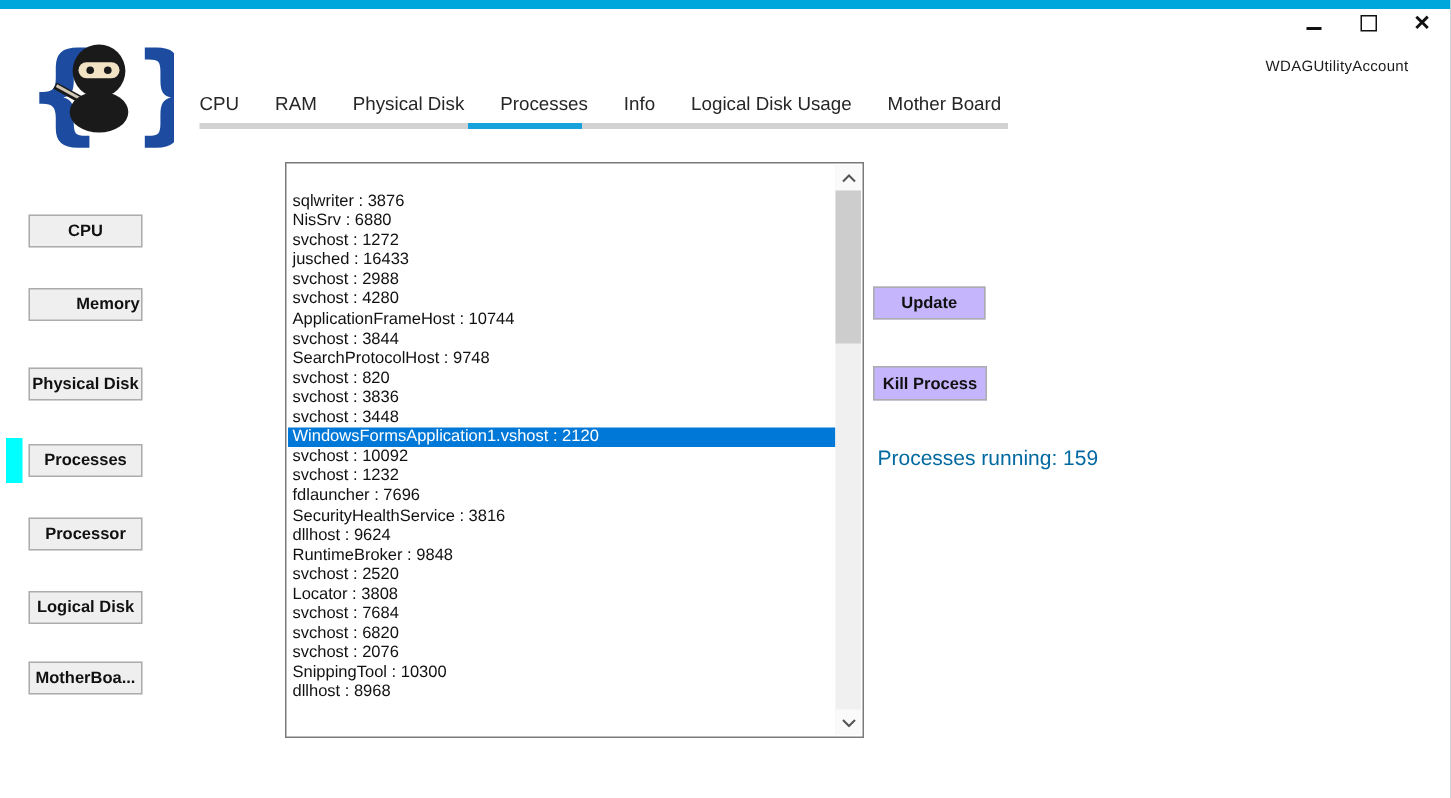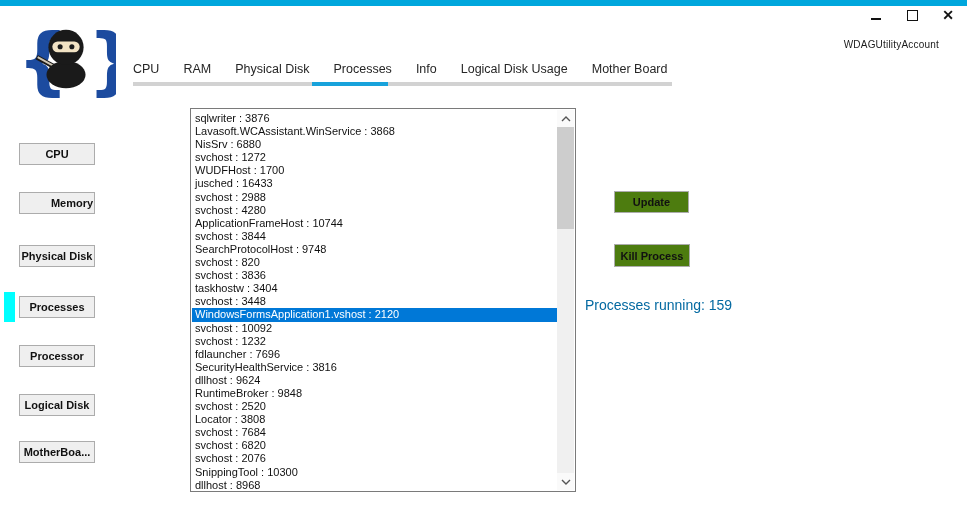--- a/index.html
+++ b/index.html
@@ -30,34 +30,34 @@
 
   
   .side-btn{position:absolute;left:19px;width:76px;height:22px;background:#efefef;border:1px solid #acacac;
             font-weight:bold;font-size:11px;color:#111;display:flex;align-items:center;justify-content:center;
             cursor:pointer;white-space:nowrap;overflow:hidden;box-sizing:border-box;}
   #side-indicator{position:absolute;left:4px;top:292px;width:11px;height:30px;background:#00ffff;}
 
   
   #listbox{position:absolute;left:190px;top:108px;width:386px;height:384px;background:#fff;
            border:1px solid #7a7a7a;box-sizing:border-box;}
-  #list-rows{position:absolute;left:1px;top:1px;right:18px;bottom:1px;overflow:hidden;padding-top:2px;}
+  #list-rows{position:absolute;left:1px;top:1px;right:18px;bottom:1px;overflow:hidden;padding-top:18px;}
   .row{height:13.1px;line-height:13px;font-size:11px;color:#111;padding-left:3px;white-space:nowrap;cursor:default;}
   .row.selected{background:#0078d7;color:#fff;}
 
   
   #scrollbar{position:absolute;top:1px;right:1px;width:17px;bottom:1px;background:#f0f0f0;}
   .sb-btn{position:absolute;left:0;width:17px;height:17px;background:#fafafa;display:flex;align-items:center;
           justify-content:center;cursor:pointer;}
   #sb-up{top:0;} #sb-down{bottom:0;}
   #sb-thumb{position:absolute;left:0;top:17px;width:17px;height:102px;background:#cdcdcd;cursor:pointer;}
 
   
-  .action-btn{position:absolute;background:#4d7c0f;border:1px solid #acacac;font-weight:bold;font-size:11px;
-              color:#111;display:flex;align-items:center;justify-content:center;cursor:pointer;box-sizing:border-box;margin-left:32px;}
+  .action-btn{position:absolute;background:#c4b5fd;border:1px solid #acacac;font-weight:bold;font-size:11px;
+              color:#111;display:flex;align-items:center;justify-content:center;cursor:pointer;box-sizing:border-box;}
   #update-btn{left:582px;top:191px;width:75px;height:22px;}
   #kill-btn{left:582px;top:244px;width:76px;height:23px;}
   #status-label{position:absolute;left:585px;top:297px;font-size:14px;color:#0369a1;}
 </style>
 </head>
 <body>
 
 <div id="window">
 
   <div id="accent-strip"></div>
@@ -109,33 +109,30 @@
       <div class="side-btn" style="top: 245px;">Physical Disk</div>
       <div class="side-btn" style="top: 296px;">Processes</div>
       <div class="side-btn" style="top: 345px;">Processor</div>
       <div class="side-btn" style="top: 394px;">Logical Disk</div>
       <div class="side-btn" style="top: 441px;">MotherBoa...</div>
     </div>
 
   <div id="listbox">
     <div id="list-rows">
         <div class="row">sqlwriter : 3876</div>
-        <div class="row">Lavasoft.WCAssistant.WinService : 3868</div>
         <div class="row">NisSrv : 6880</div>
         <div class="row">svchost : 1272</div>
-        <div class="row">WUDFHost : 1700</div>
         <div class="row">jusched : 16433</div>
         <div class="row">svchost : 2988</div>
         <div class="row">svchost : 4280</div>
         <div class="row">ApplicationFrameHost : 10744</div>
         <div class="row">svchost : 3844</div>
         <div class="row">SearchProtocolHost : 9748</div>
         <div class="row">svchost : 820</div>
         <div class="row">svchost : 3836</div>
-        <div class="row">taskhostw : 3404</div>
         <div class="row">svchost : 3448</div>
         <div class="row selected">WindowsFormsApplication1.vshost : 2120</div>
         <div class="row">svchost : 10092</div>
         <div class="row">svchost : 1232</div>
         <div class="row">fdlauncher : 7696</div>
         <div class="row">SecurityHealthService : 3816</div>
         <div class="row">dllhost : 9624</div>
         <div class="row">RuntimeBroker : 9848</div>
         <div class="row">svchost : 2520</div>
         <div class="row">Locator : 3808</div>

